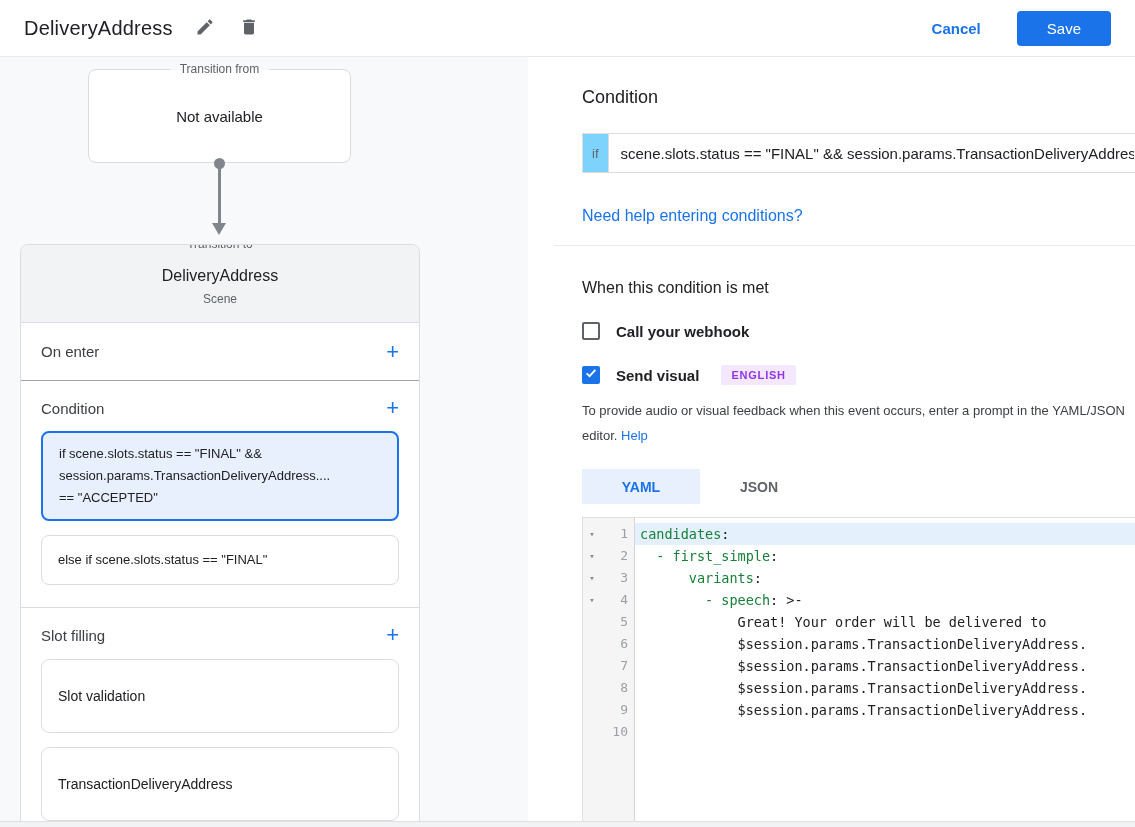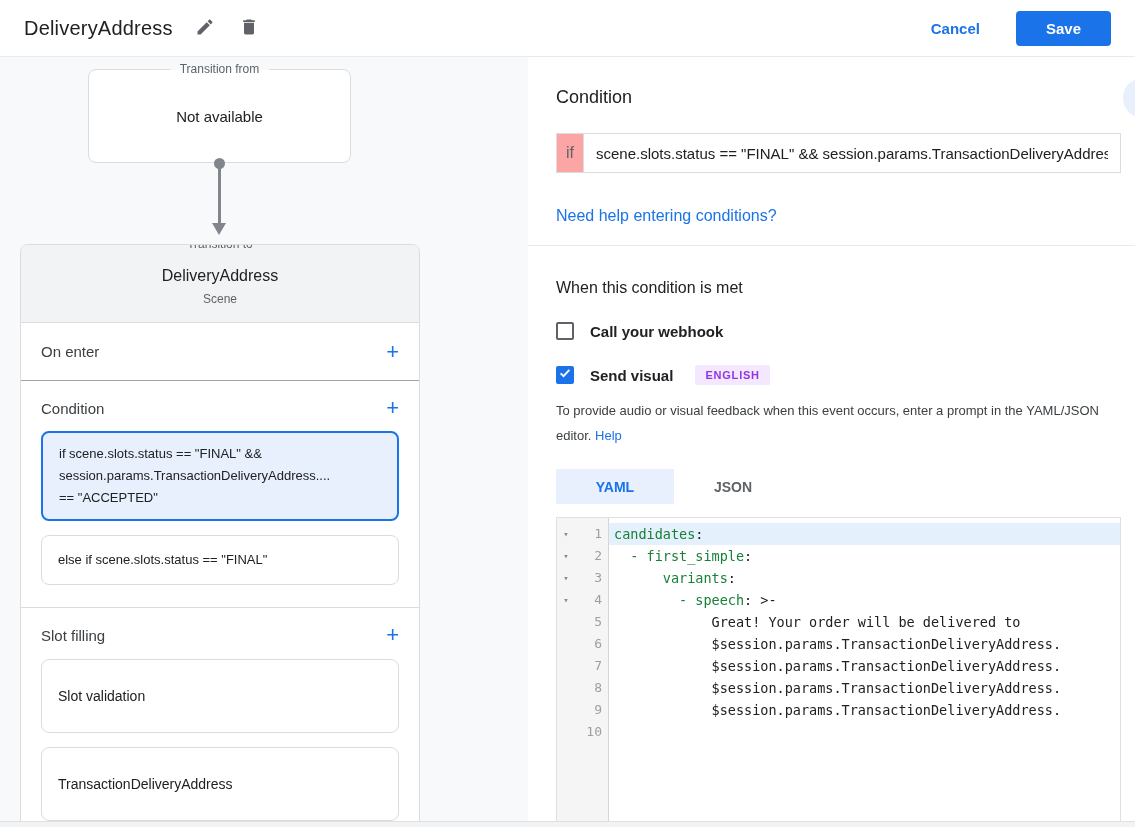--- a/index.html
+++ b/index.html
@@ -10,24 +10,24 @@
   .topbar { height:57px; background:#fff; border-bottom:1px solid #e8eaed;
     display:flex; align-items:center; padding:0 24px; position:relative; z-index:5; }
   .page-title { font-size:20px; font-weight:400; color:#202124; letter-spacing:.2px; }
   .icon-btn { background:none; border:none; cursor:pointer; margin-left:20px;
     width:24px; height:24px; display:flex; align-items:center; justify-content:center; }
   .icon-btn svg { fill:#5f6368; width:20px; height:20px; }
   .topbar-actions { margin-left:auto; display:flex; align-items:center; }
   .cancel-btn { background:none; border:none; color:#1a73e8; font-size:15px;
     font-weight:600; cursor:pointer; margin-right:36px; font-family:inherit; }
   .save-btn { background:#1a73e8; color:#fff; border:none; border-radius:4px;
-    font-size:15px; font-weight:700; padding:9px 30px; cursor:pointer; font-family:inherit; }
+    font-size:15px; font-weight:400; padding:9px 30px; cursor:pointer; font-family:inherit; }
 
   
-  .main { display:flex; height:770px; }
+  .main { display:flex; height:770px;gap:26px; }
   .left-panel { width:528px; background:#f8f9fa; position:relative; flex:none; }
   .right-panel { flex:1; background:#fff; position:relative; padding:0 14px 0 28px; }
 
   
   .flow-box { position:absolute; border:1px solid #dadce0; border-radius:8px; background:#fff; }
   .from-box { left:88px; top:12px; width:263px; height:94px;
     display:flex; align-items:center; justify-content:center; }
   .box-label { position:absolute; top:-8px; left:50%; transform:translateX(-50%);
     font-size:12px; color:#5f6368; padding:0 10px; white-space:nowrap;
     background:linear-gradient(#f8f9fa 55%, #fff 45%); }
@@ -62,22 +62,22 @@
   .slot-card { background:#fff; border:1px solid #dadce0; border-radius:8px;
     padding:28px 16px; font-size:14px; margin-top:14px; cursor:pointer; }
 
   
   .expand-btn { position:absolute; top:21px; right:-14px; width:40px; height:40px;
     border-radius:50%; background:#e8f0fe; border:none; cursor:pointer;
     display:flex; align-items:center; justify-content:center; }
   .expand-btn svg { fill:#1a73e8; width:22px; height:22px; }
   .cond-title { font-size:18px; font-weight:400; color:#202124; margin-top:30px; }
   .if-group { display:flex; margin-top:25px; height:40px; width:565px; }
-  .if-label { background:#fca5a5; border:1px solid #dadce0; color:#5f6368;
-    font-size:16px; display:flex; align-items:center; padding:0 9px; }
+  .if-label { background:#7dd3fc; border:1px solid #dadce0; color:#5f6368;
+    font-size:13px; display:flex; align-items:center; padding:0 9px; }
   .if-input { flex:1; margin-left:-1px; border:1px solid #dadce0; font-size:15px;
     color:#202124; padding:0 12px; font-family:inherit; outline:none;
     white-space:nowrap; overflow:hidden; }
   .help-link { display:inline-block; margin-top:34px; color:#1a73e8; font-size:16px;
     text-decoration:none; cursor:pointer; }
   .full-divider { margin:20px 0 0 -28px; width:607px; border-top:1px solid #e8eaed; }
   .when-title { font-size:16px; font-weight:400; color:#202124; margin-top:33px; }
 
   .check-row { display:flex; align-items:center; margin-top:25px; }
   .checkbox { width:18px; height:18px; border:2px solid #5f6368; border-radius:2px;

